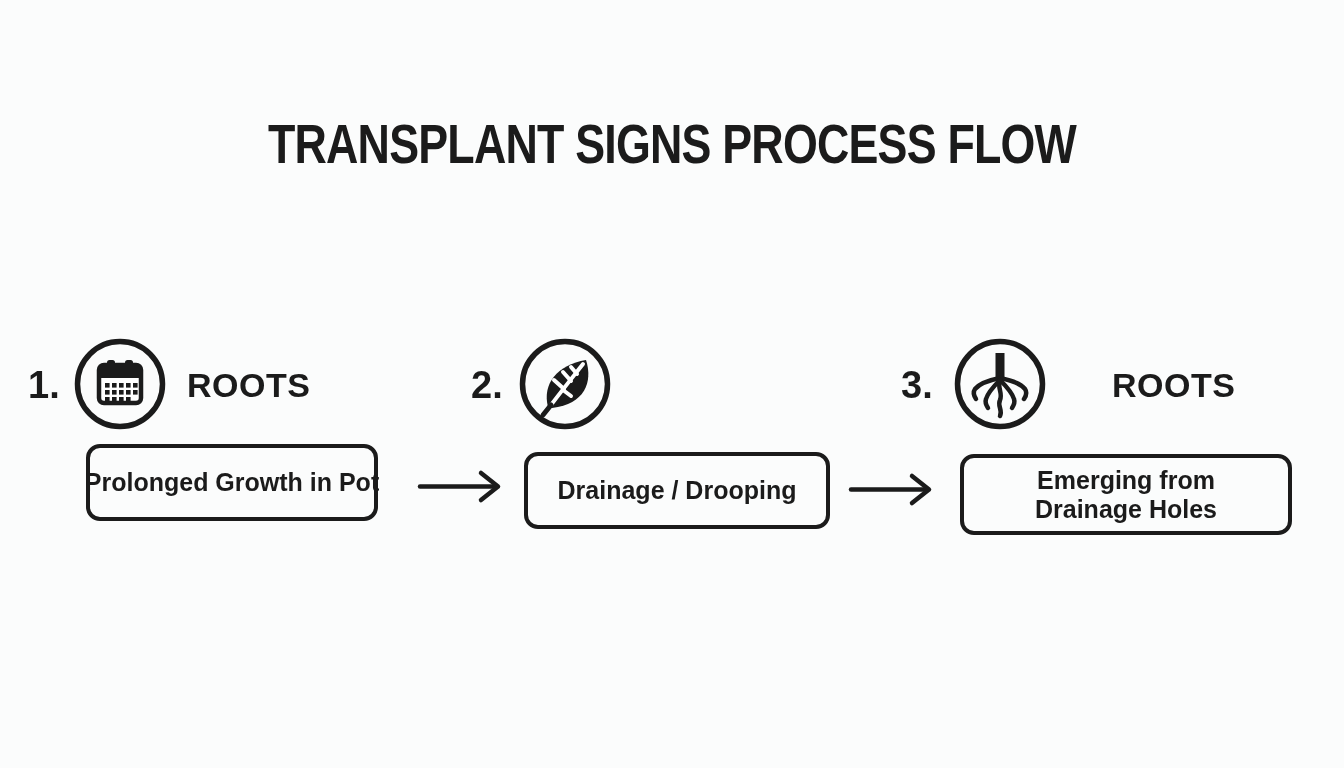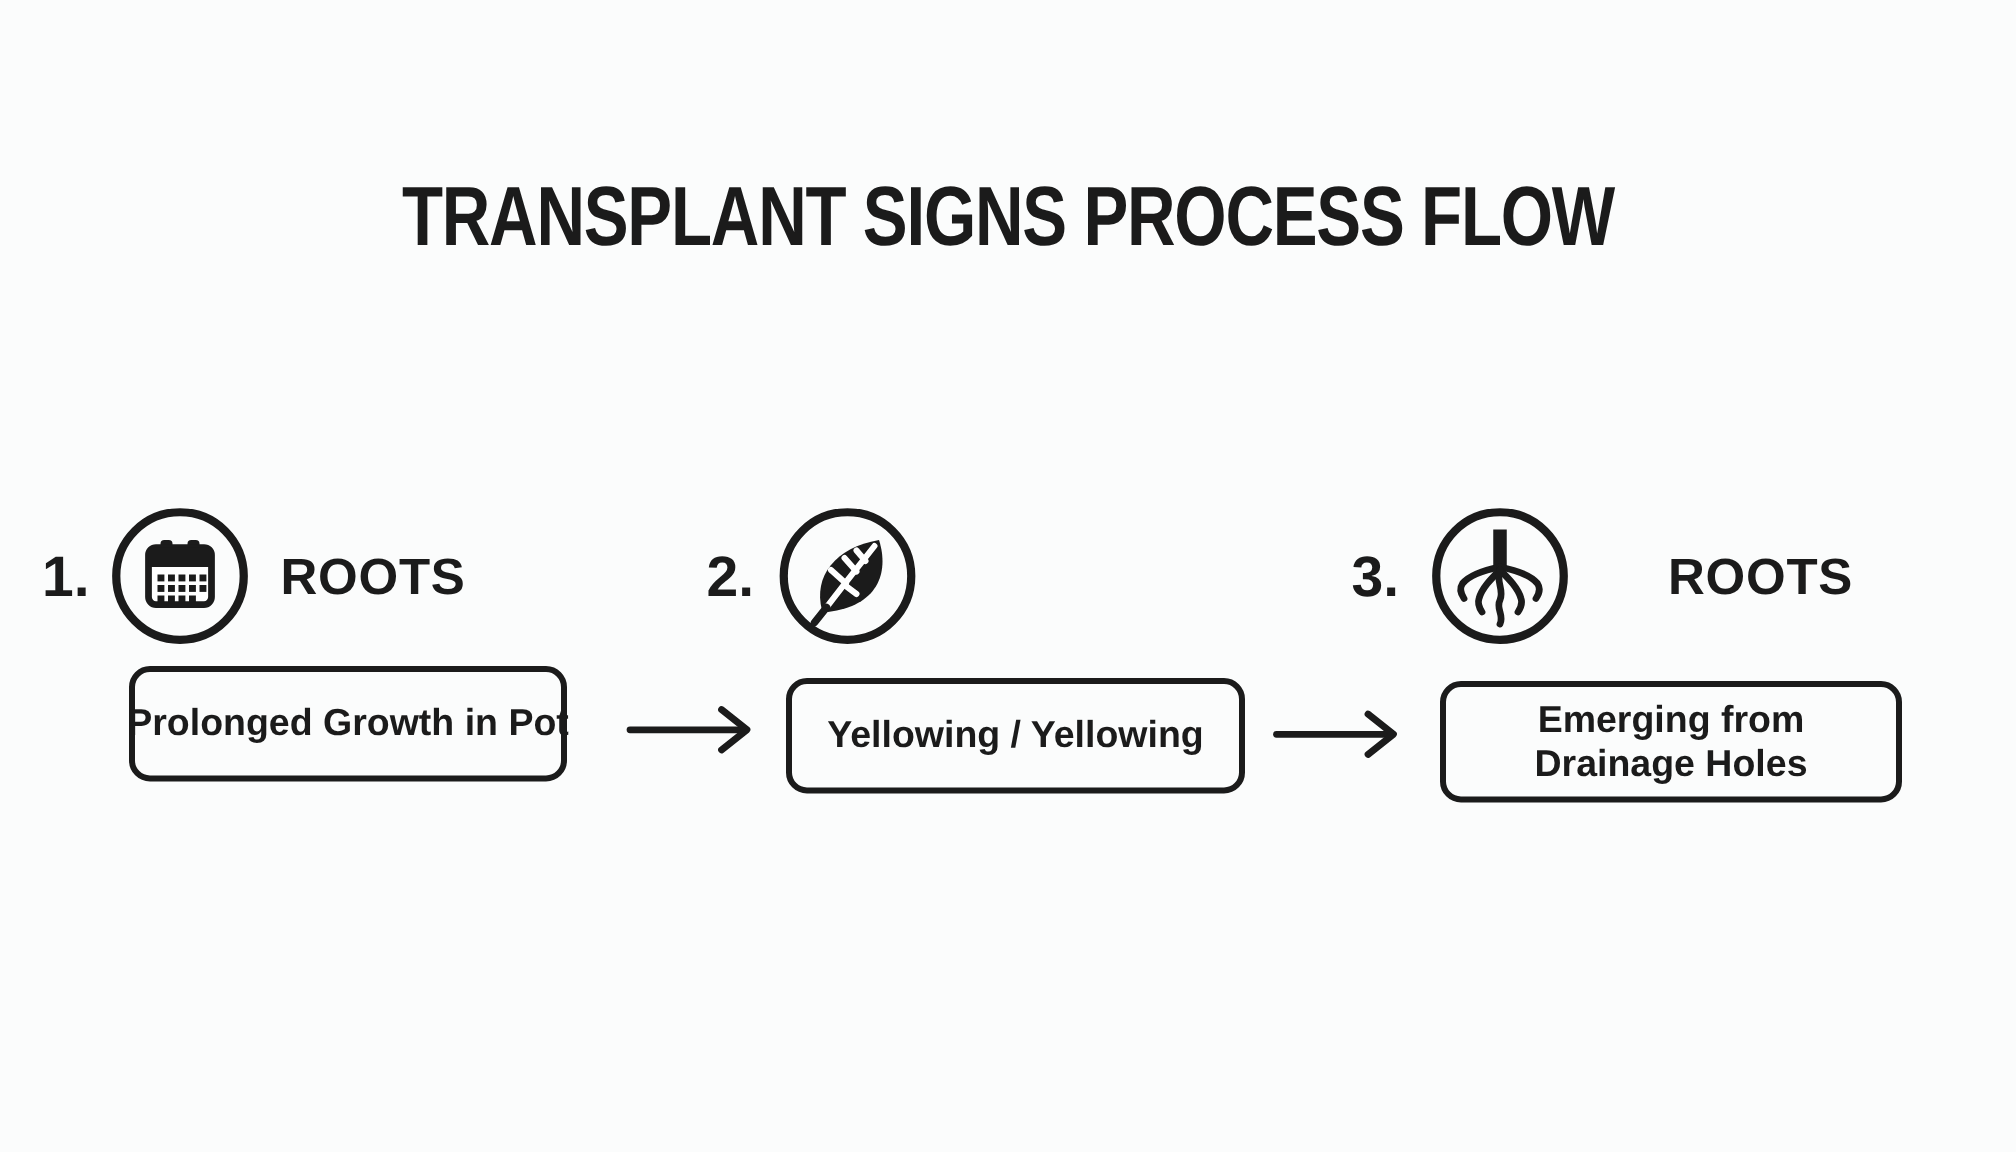--- a/index.html
+++ b/index.html
@@ -64,21 +64,21 @@
     color:var(--ink);
   }
   .flow-box .line{
     display:block;
     font-size:25px;
     line-height:29px;
     white-space:nowrap;
   }
   #box-1{left:86px;top:444px;width:292px;height:77px;align-items:center;}
   #box-2{left:524px;top:452px;width:306px;height:77px;}
-  #box-3{left:960px;top:454px;width:308px;height:81px;}
+  #box-3{left:960px;top:454px;width:332px;height:81px;}
   #num-1{left:28px;top:366px;}
   #num-2{left:471px;top:366px;}
   #num-3{left:901px;top:366px;}
   #icon-1{left:74px;top:338px;}
   #icon-2{left:519px;top:338px;}
   #icon-3{left:954px;top:338px;}
   #label-1{left:187px;top:368px;}
   #label-2{left:632px;top:368px;}
   #label-3{left:1112px;top:368px;}
   .flow-arrow{
@@ -143,21 +143,21 @@
         <path d="M32 67 C 41 55, 53 40, 64 26"></path>
         <path d="M45 51 L35 42"></path>
         <path d="M52 43 L44 34"></path>
         <path d="M58 36 L52 29"></path>
         <path d="M44 52 L52 58"></path>
       </g>
       <path d="M32 67 L24 77" stroke="currentColor" stroke-width="5" stroke-linecap="round" fill="none"></path>
     </svg>
   </div>
   <div class="flow-box" id="box-2">
-    <span class="line">Yellowing / Yellowing</span>
+    <span class="line">Drainage / Drooping</span>
   </div>
 
   <div class="flow-arrow" id="arrow-2">
     <svg viewBox="0 0 88 37" width="88" height="37">
       <path d="M3 18.5 H79" fill="none" stroke="currentColor" stroke-width="4.5" stroke-linecap="round"></path>
       <path d="M64 5 L81 18.5 L64 32" fill="none" stroke="currentColor" stroke-width="4.5" stroke-linecap="round" stroke-linejoin="round"></path>
     </svg>
   </div>
 
   <div class="step-number" id="num-3">3.</div>

